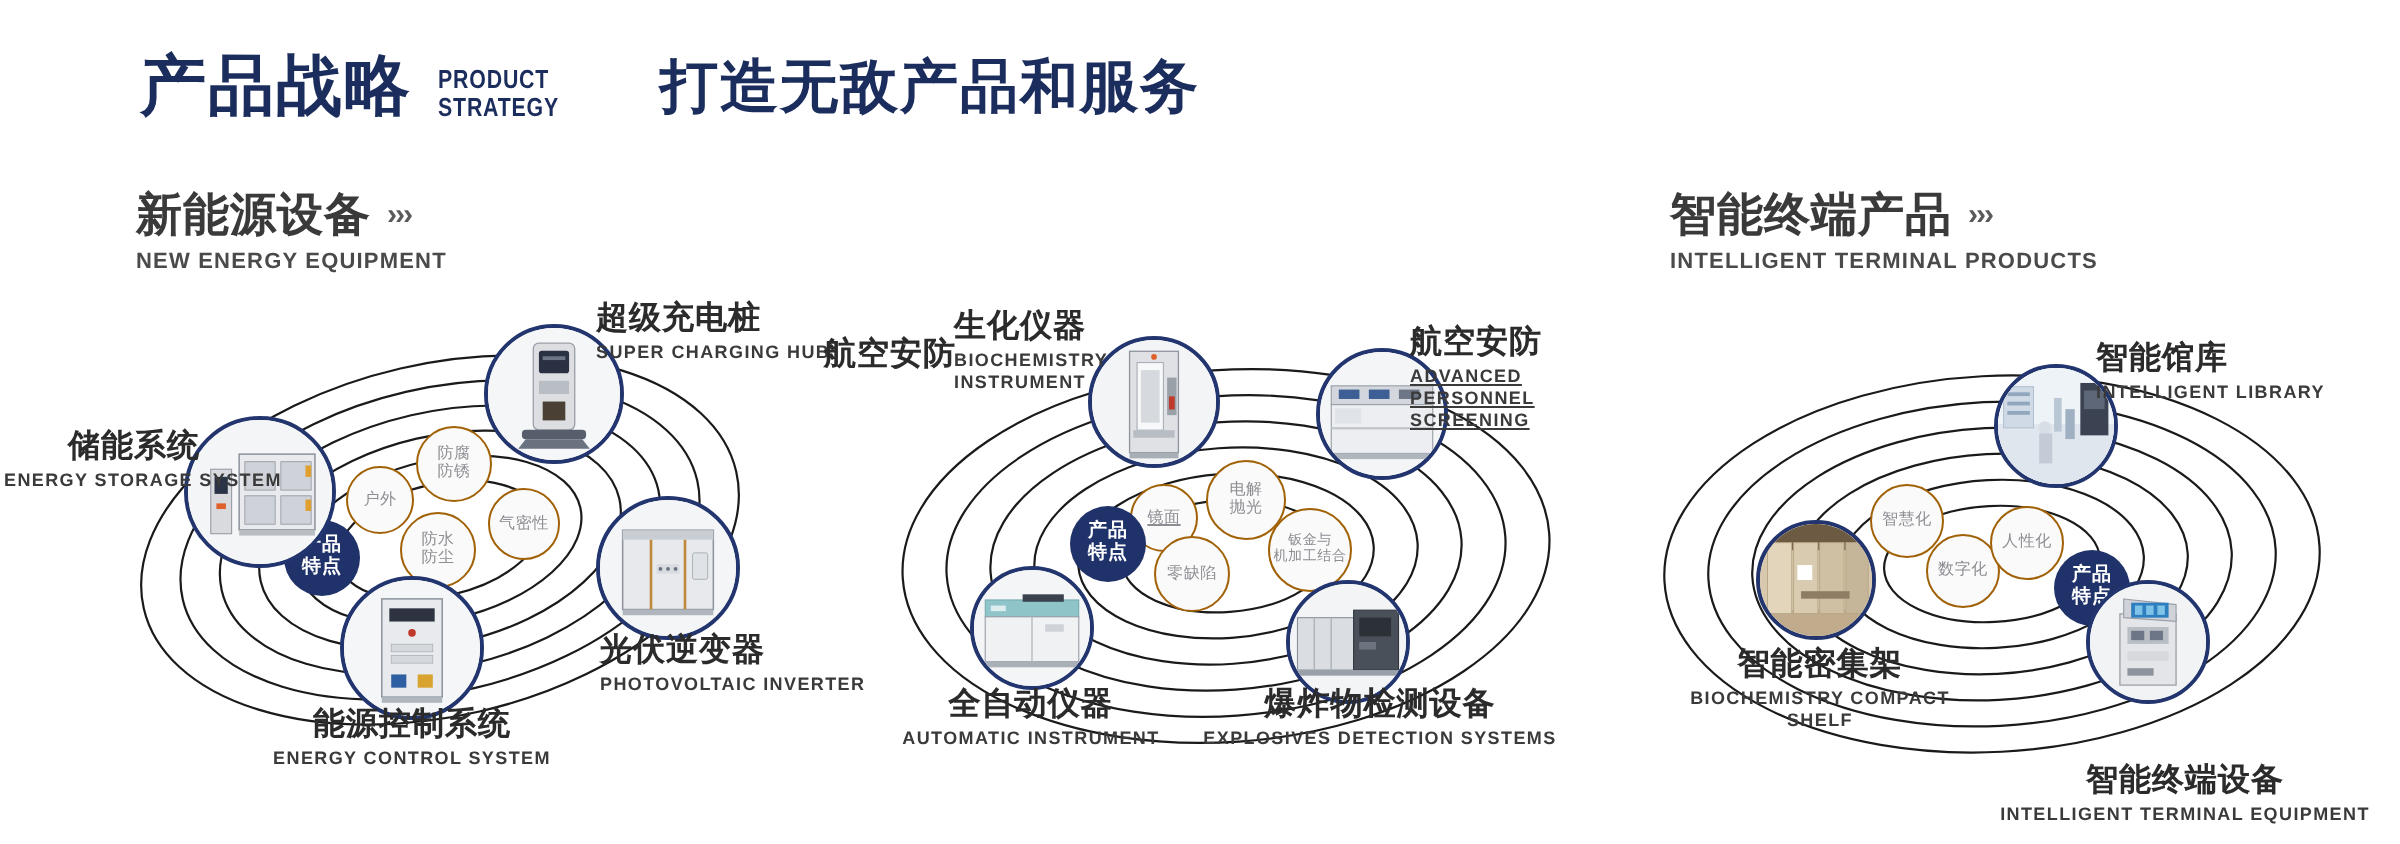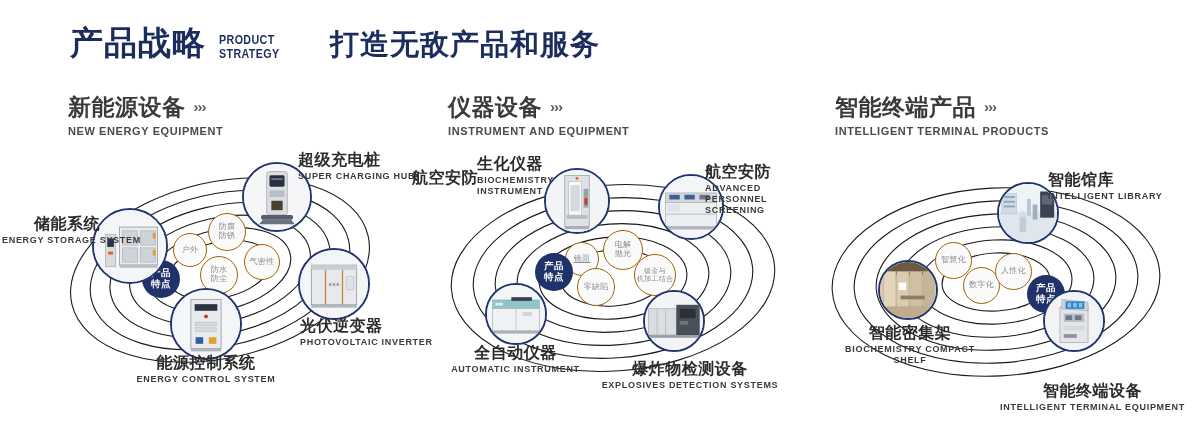--- a/index.html
+++ b/index.html
@@ -105,26 +105,20 @@
     <div class="hdr-slogan">打造无敌产品和服务</div>
   </div>
 
   <div class="sect-title" style="left:68px;top:96px;">
     <div class="sect-cn">
       <span>新能源设备</span><span class="sect-arrows">›››</span>
     </div>
     <div class="sect-en">NEW ENERGY EQUIPMENT</div>
   </div>
 
-  <div class="sect-title" style="left:448px;top:96px;">
-    <div class="sect-cn">
-      <span>仪器设备</span><span class="sect-arrows">›››</span>
-    </div>
-    <div class="sect-en">INSTRUMENT AND EQUIPMENT</div>
-  </div>
 
   <div class="sect-title" style="left:835px;top:96px;">
     <div class="sect-cn">
       <span>智能终端产品</span><span class="sect-arrows">›››</span>
     </div>
     <div class="sect-en">INTELLIGENT TERMINAL PRODUCTS</div>
   </div>
 
   <div class="cluster" style="left:30px;top:150px;width:390px;height:250px;">
 
@@ -309,21 +303,21 @@
         <rect x="26" y="20" width="11" height="5" fill="#3d5f96"></rect>
         <rect x="42" y="20" width="11" height="5" fill="#6d7687"></rect>
         <rect x="6" y="28" width="54" height="26" fill="#eceef1" stroke="#9aa0a8" stroke-width="0.6"></rect>
         <rect x="6" y="40" width="54" height="1.2" fill="#c0c5cc"></rect>
         <rect x="8" y="30" width="14" height="8" fill="#e0e3e7"></rect>
         <rect x="6" y="54" width="54" height="3" fill="#b0b6bd"></rect>
       </svg>
     </div>
     <div class="nlabel" style="left:290px;top:14px;">
       <div class="cn">航空安防</div>
-      <div class="en" style="width:90px;white-space:normal;">ADVANCED PERSONNEL SCREENING</div>
+      <div class="en" style="width:90px;white-space:normal;text-decoration:underline;">ADVANCED PERSONNEL SCREENING</div>
     </div>
 
     <div class="node" style="left:70px;top:133px;width:62px;height:62px;">
       <svg class="art" viewBox="0 0 62 62">
         <rect x="0" y="0" width="62" height="62" fill="#f4f5f7"></rect>
         <rect x="6" y="16" width="50" height="9" fill="#8fc4c9" stroke="#6ea5ab" stroke-width="0.5"></rect>
         <rect x="26" y="13" width="22" height="4" fill="#3a4250"></rect>
         <rect x="6" y="25" width="50" height="24" fill="#f0f1f3" stroke="#9aa0a8" stroke-width="0.6"></rect>
         <line x1="31" y1="25" x2="31" y2="49" stroke="#b8bdc4" stroke-width="0.8"></line>
         <rect x="9" y="19" width="8" height="3" fill="#ffffff" opacity="0.7"></rect>
@@ -341,21 +335,21 @@
         <rect x="0" y="0" width="62" height="62" fill="#f3f4f6"></rect>
         <rect x="4" y="18" width="30" height="28" fill="#dadde1" stroke="#8d949d" stroke-width="0.6"></rect>
         <line x1="13" y1="18" x2="13" y2="46" stroke="#b0b6bd" stroke-width="0.8"></line>
         <line x1="22" y1="18" x2="22" y2="46" stroke="#b0b6bd" stroke-width="0.8"></line>
         <rect x="34" y="14" width="24" height="32" fill="#4a5059" stroke="#33383f" stroke-width="0.6"></rect>
         <rect x="37" y="18" width="17" height="10" fill="#2c3138"></rect>
         <rect x="37" y="31" width="9" height="4" fill="#6c7480"></rect>
         <rect x="4" y="46" width="54" height="3" fill="#9aa0a8"></rect>
       </svg>
     </div>
-    <div class="nlabel calign" style="left:170px;top:195px;width:210px;margin-top:16px;">
+    <div class="nlabel calign" style="left:170px;top:195px;width:210px;">
       <div class="cn">爆炸物检测设备</div>
       <div class="en">EXPLOSIVES DETECTION SYSTEMS</div>
     </div>
   </div>
 
   <div class="cluster" style="left:800px;top:150px;width:400px;height:250px;">
 
     <svg class="rings" width="400" height="250" viewBox="0 0 400 250">
       <g fill="none" stroke="#1a1a1a" stroke-width="1.1">
         <ellipse cx="196" cy="132" rx="54" ry="29" transform="rotate(-3 196 132)"></ellipse>

